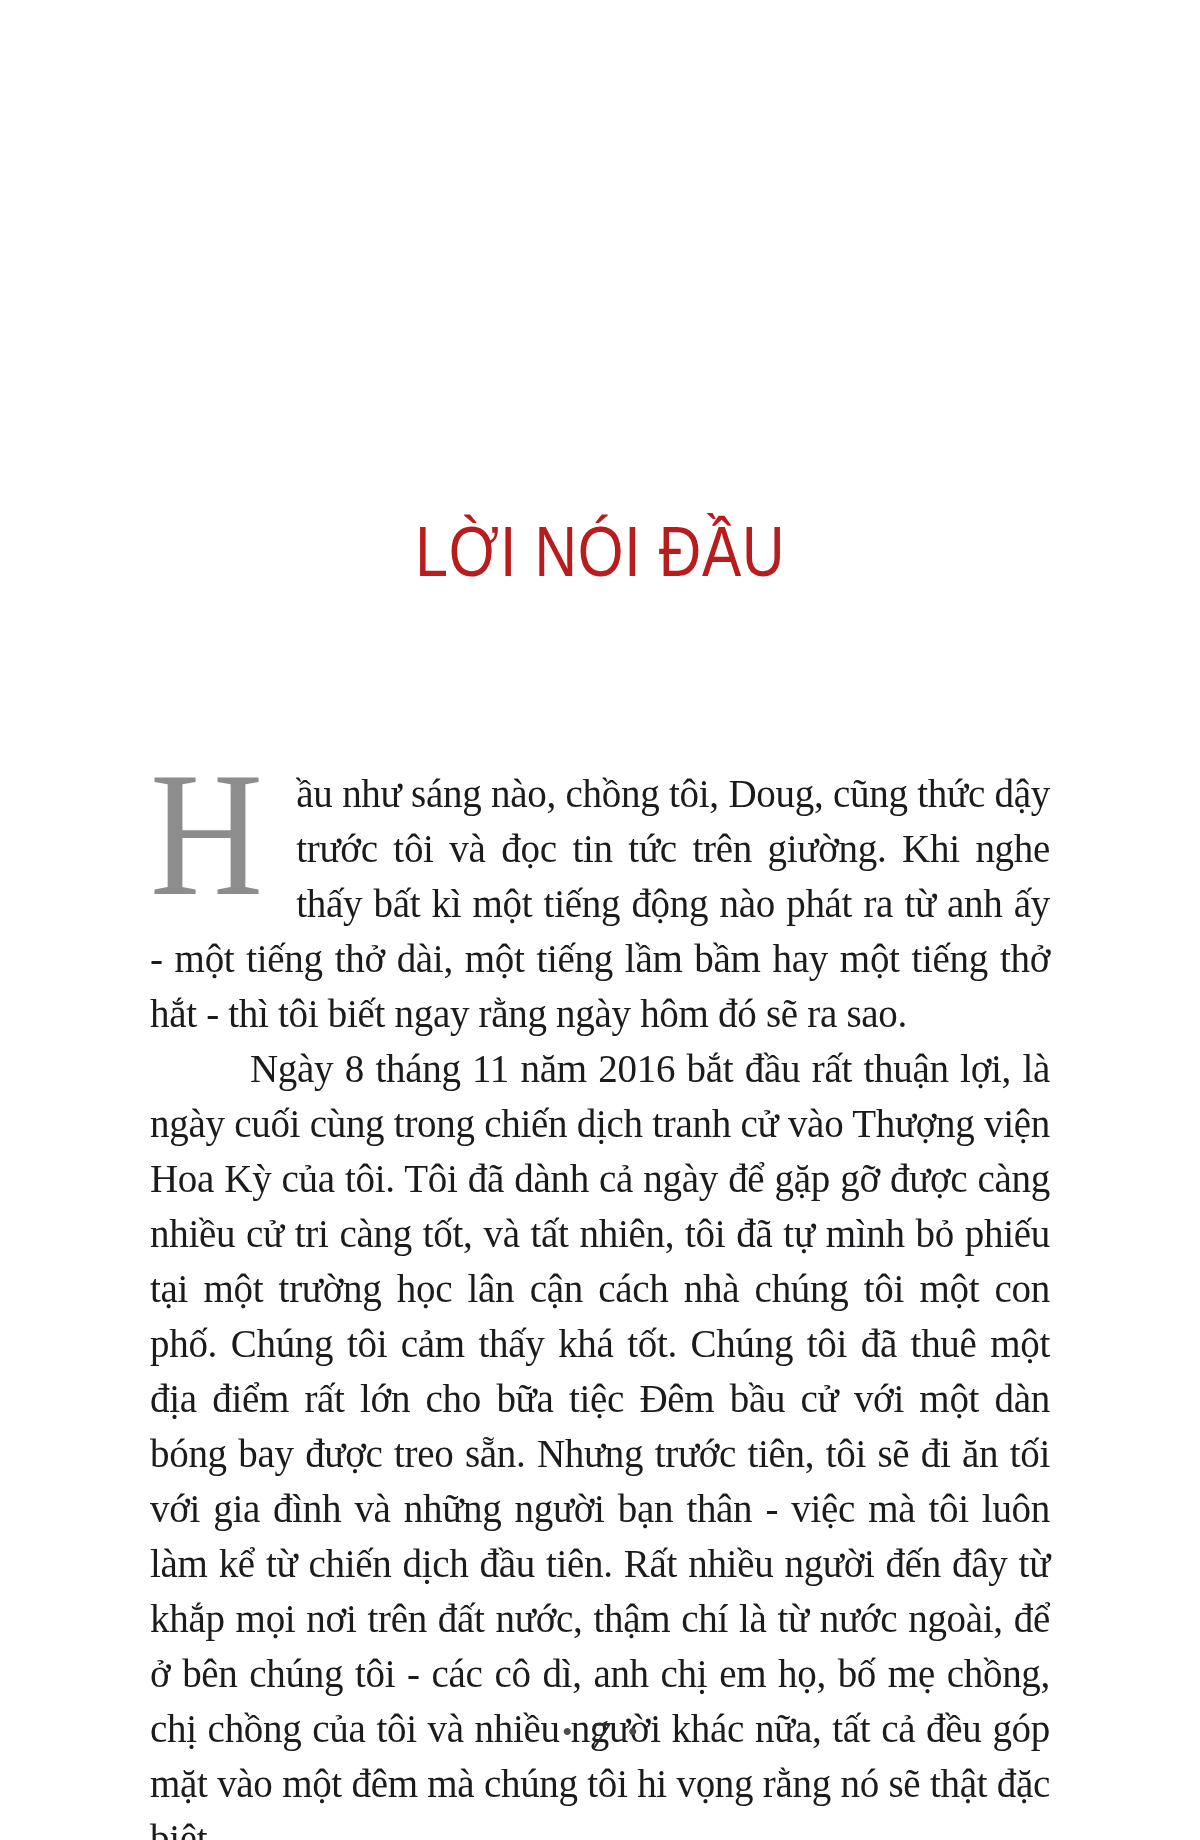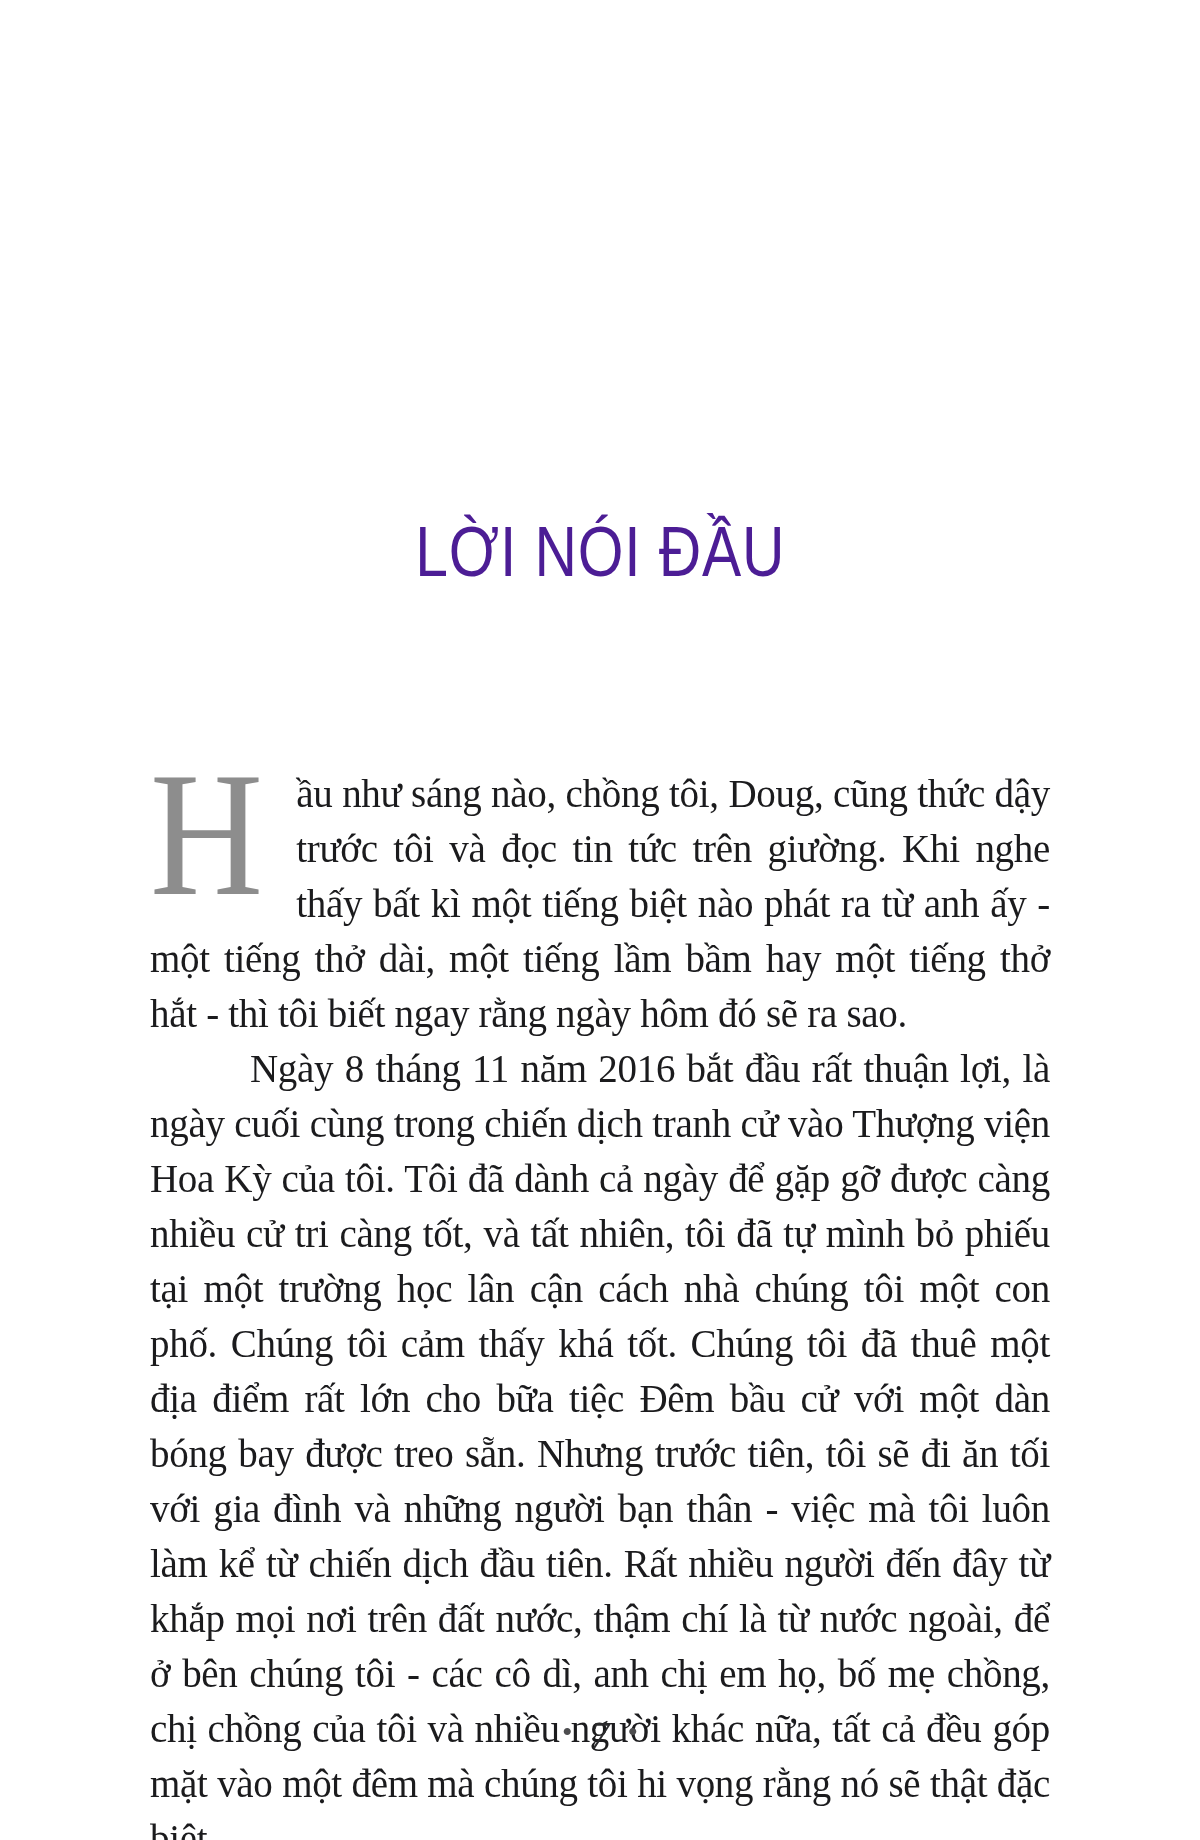--- a/index.html
+++ b/index.html
@@ -17,21 +17,21 @@
   }
   .chapter-title {
     position: absolute;
     top: 512px;
     left: 0;
     width: 1200px;
     text-align: center;
     font-family: "Liberation Sans", sans-serif;
     font-weight: 400;
     font-size: 70px;
-    color: #4c1d95;
+    color: #b91c1c;
     letter-spacing: 1px;
   }
   .chapter-title .squeeze {
     display: inline-block;
     transform: scaleX(0.84);
     transform-origin: center;
     white-space: nowrap;
   }
   .content {
     position: absolute;
@@ -94,21 +94,21 @@
 <body>
 
 <div class="page">
 
   <div class="chapter-title">
     <span class="squeeze">LỜI NÓI ĐẦU</span>
   </div>
 
   <div class="content">
     <p class="para">
-      <span class="dropcap">H</span><span>ầu như sáng nào, chồng tôi, Doug, cũng thức dậy trước tôi và đọc tin tức trên giường. Khi nghe thấy bất kì một tiếng biệt nào phát ra từ anh ấy - một tiếng thở dài, một tiếng lầm bầm hay một tiếng thở hắt - thì tôi biết ngay rằng ngày hôm đó sẽ ra sao.</span>
+      <span class="dropcap">H</span><span>ầu như sáng nào, chồng tôi, Doug, cũng thức dậy trước tôi và đọc tin tức trên giường. Khi nghe thấy bất kì một tiếng động nào phát ra từ anh ấy - một tiếng thở dài, một tiếng lầm bầm hay một tiếng thở hắt - thì tôi biết ngay rằng ngày hôm đó sẽ ra sao.</span>
     </p>
     <p class="para para-indent"><span>Ngày 8 tháng 11 năm 2016 bắt đầu rất thuận lợi, là ngày cuối cùng trong chiến dịch tranh cử vào Thượng viện Hoa Kỳ của tôi. Tôi đã dành cả ngày để gặp gỡ được càng nhiều cử tri càng tốt, và tất nhiên, tôi đã tự mình bỏ phiếu tại một trường học lân cận cách nhà chúng tôi một con phố. Chúng tôi cảm thấy khá tốt. Chúng tôi đã thuê một địa điểm rất lớn cho bữa tiệc Đêm bầu cử với một dàn bóng bay được treo sẵn. Nhưng trước tiên, tôi sẽ đi ăn tối với gia đình và những người bạn thân - việc mà tôi luôn làm kể từ chiến dịch đầu tiên. Rất nhiều người đến đây từ khắp mọi nơi trên đất nước, thậm chí là từ nước ngoài, để ở bên chúng tôi - các cô dì, anh chị em họ, bố mẹ chồng, chị chồng của tôi và nhiều người khác nữa, tất cả đều góp mặt vào một đêm mà chúng tôi hi vọng rằng nó sẽ thật đặc biệt.</span>
     </p>
   </div>
 
   <div class="page-footer">
     <span class="dot">•</span>
     <span class="num">7</span>
     <span class="dot">•</span>
   </div>

